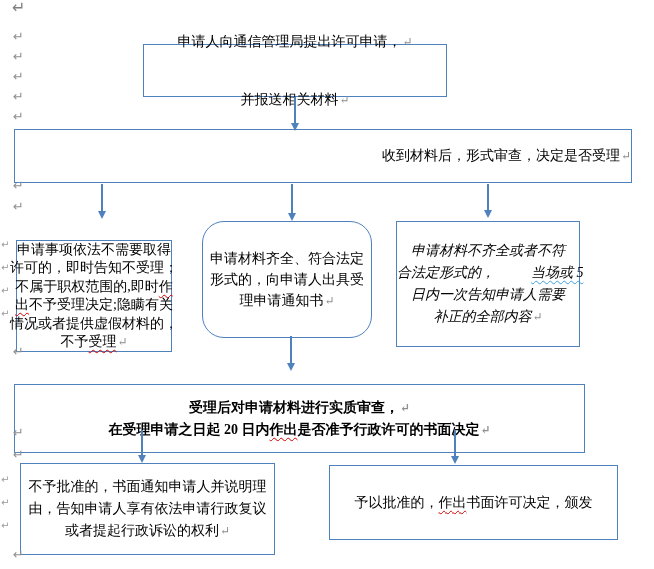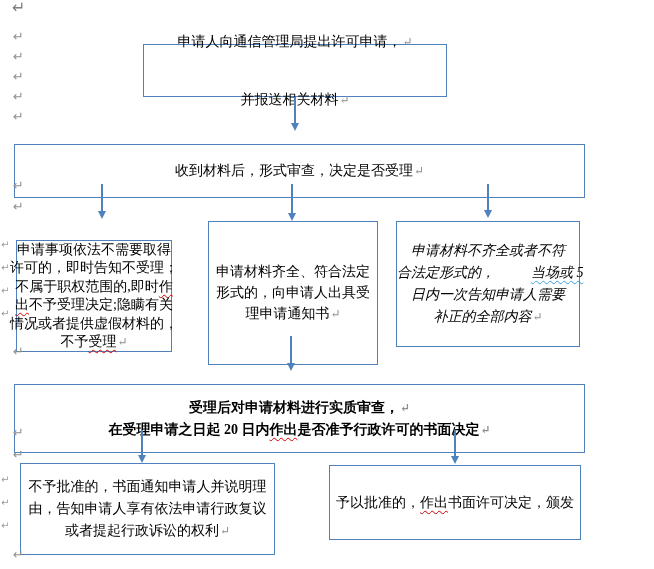--- a/index.html
+++ b/index.html
@@ -9,27 +9,27 @@
     overflow:hidden;
   }
   .box{
     position:absolute; box-sizing:border-box;
     border:1.5px solid #4f81bd; background:#fff;
     display:flex; flex-direction:column; justify-content:center;
     text-align:center; color:#000; font-size:14px;
   }
   .box .line{white-space:nowrap;}
   #b1{left:143px;top:44px;width:304px;height:53px;line-height:22px;gap:36px;}
-  #b2{left:14px;top:144px;width:571px;height:54px;line-height:22px;}
+  #b2{left:14px;top:129px;width:618px;height:54px;line-height:22px;align-items:flex-end;}
   #b3{left:16px;top:240px;width:156px;height:112px;line-height:18.5px;align-items:center;}
-  #b4{left:208px;top:221px;width:170px;height:144px;line-height:21px;}
+  #b4{left:202px;top:221px;width:170px;height:117px;line-height:21px;border-radius:22px;}
   #b5{left:396px;top:221px;width:184px;height:126px;line-height:22px;font-style:italic;}
   #b6{left:14px;top:384px;width:571px;height:69px;line-height:22px;font-weight:bold;}
   #b7{left:20px;top:463px;width:255px;height:92px;line-height:22px;}
-  #b8{left:329px;top:465px;width:252px;height:75px;line-height:22px;}
+  #b8{left:329px;top:465px;width:289px;height:75px;line-height:22px;}
 
   .mark{color:#8f8f8f;font-size:12px;padding-left:1px;}
   .sp-red{
     text-decoration-line:underline;text-decoration-style:wavy;
     text-decoration-color:#d40000;text-decoration-thickness:1px;
     text-underline-offset:3px;
   }
   .sp-blue{
     text-decoration-line:underline;text-decoration-style:wavy;
     text-decoration-color:#3aa0dc;text-decoration-thickness:1px;

